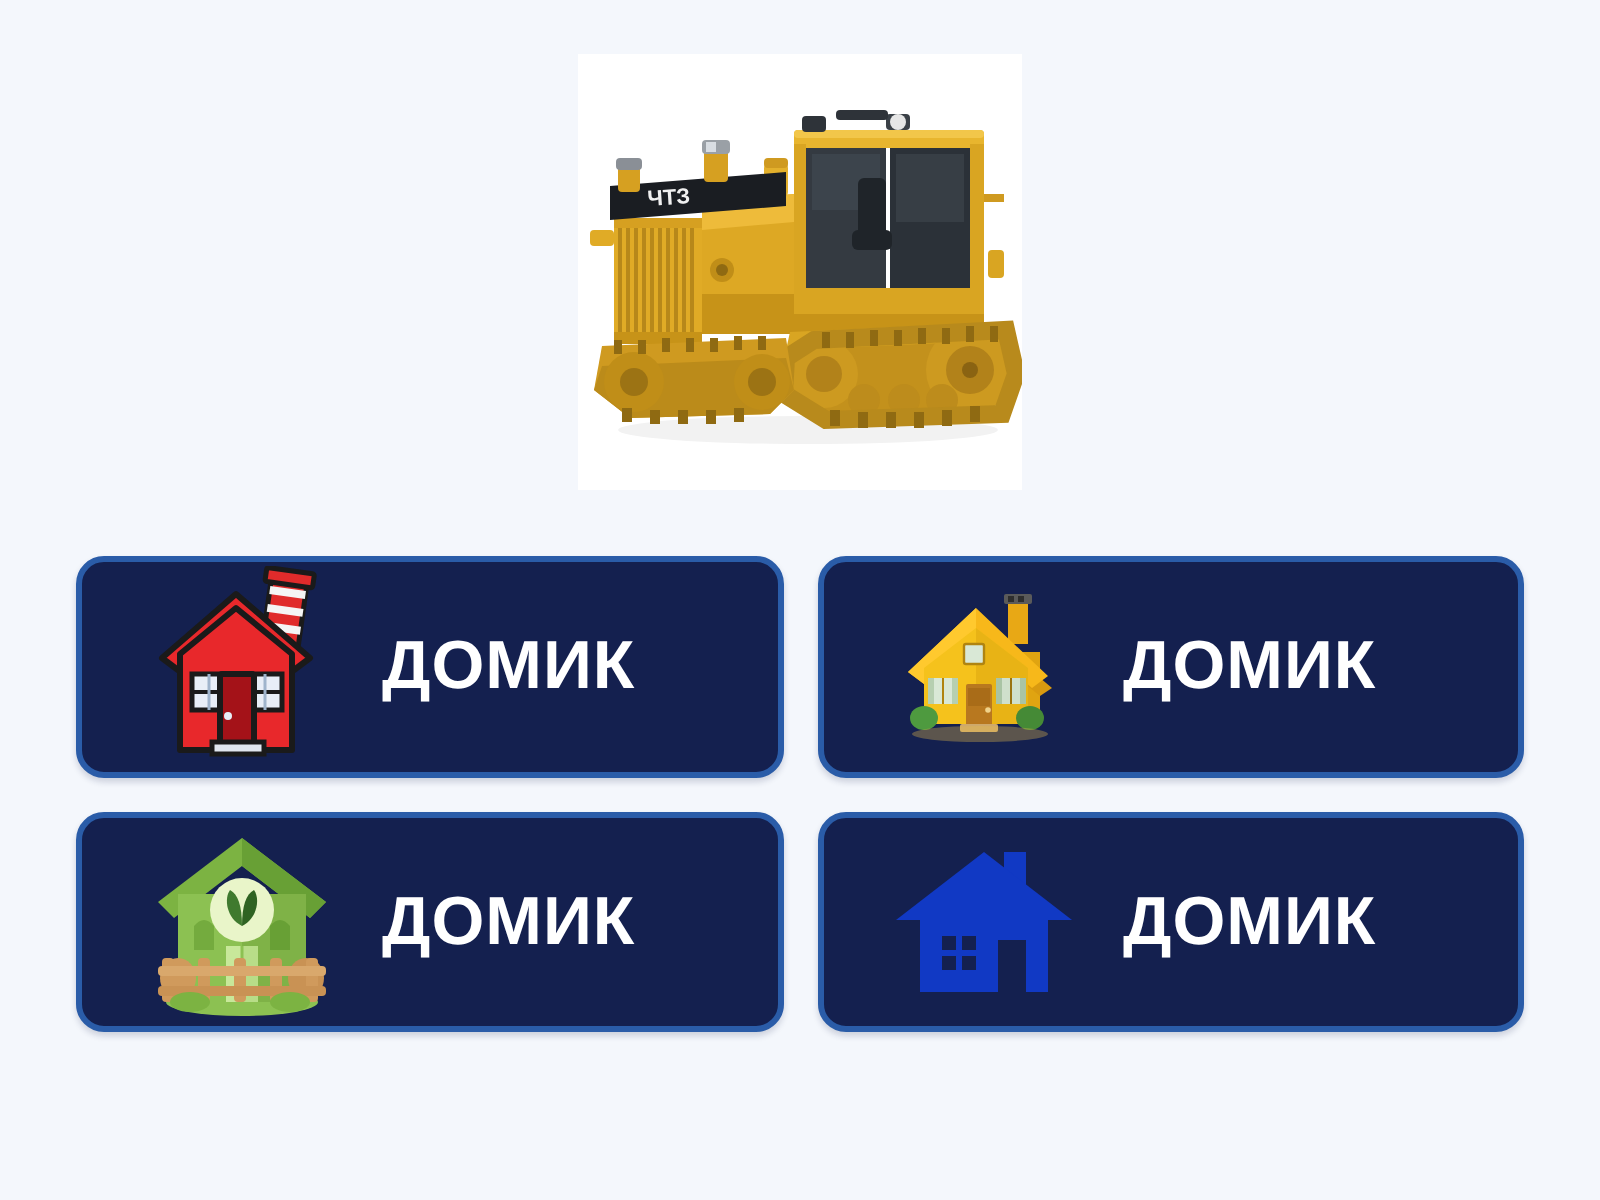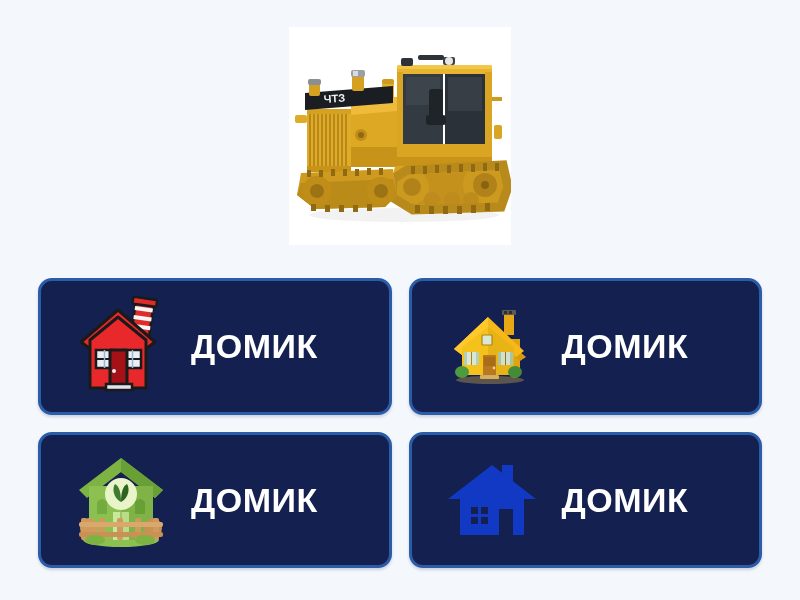--- a/index.html
+++ b/index.html
@@ -38,21 +38,21 @@
   }
 
   #question-image-frame svg { display: block; }
 
   
   #answers-grid {
     position: absolute;
     left: 38px;
     top: 278px;
     width: 724px;
-    height: 290px;
+    height: 238px;
     display: grid;
     grid-template-columns: 1fr 1fr;
     grid-template-rows: 1fr 1fr;
     column-gap: 17px;
     row-gap: 17px;
   }
 
   .answer-card {
     background: #14204f;
     border: 3px solid #2a5ca8;

